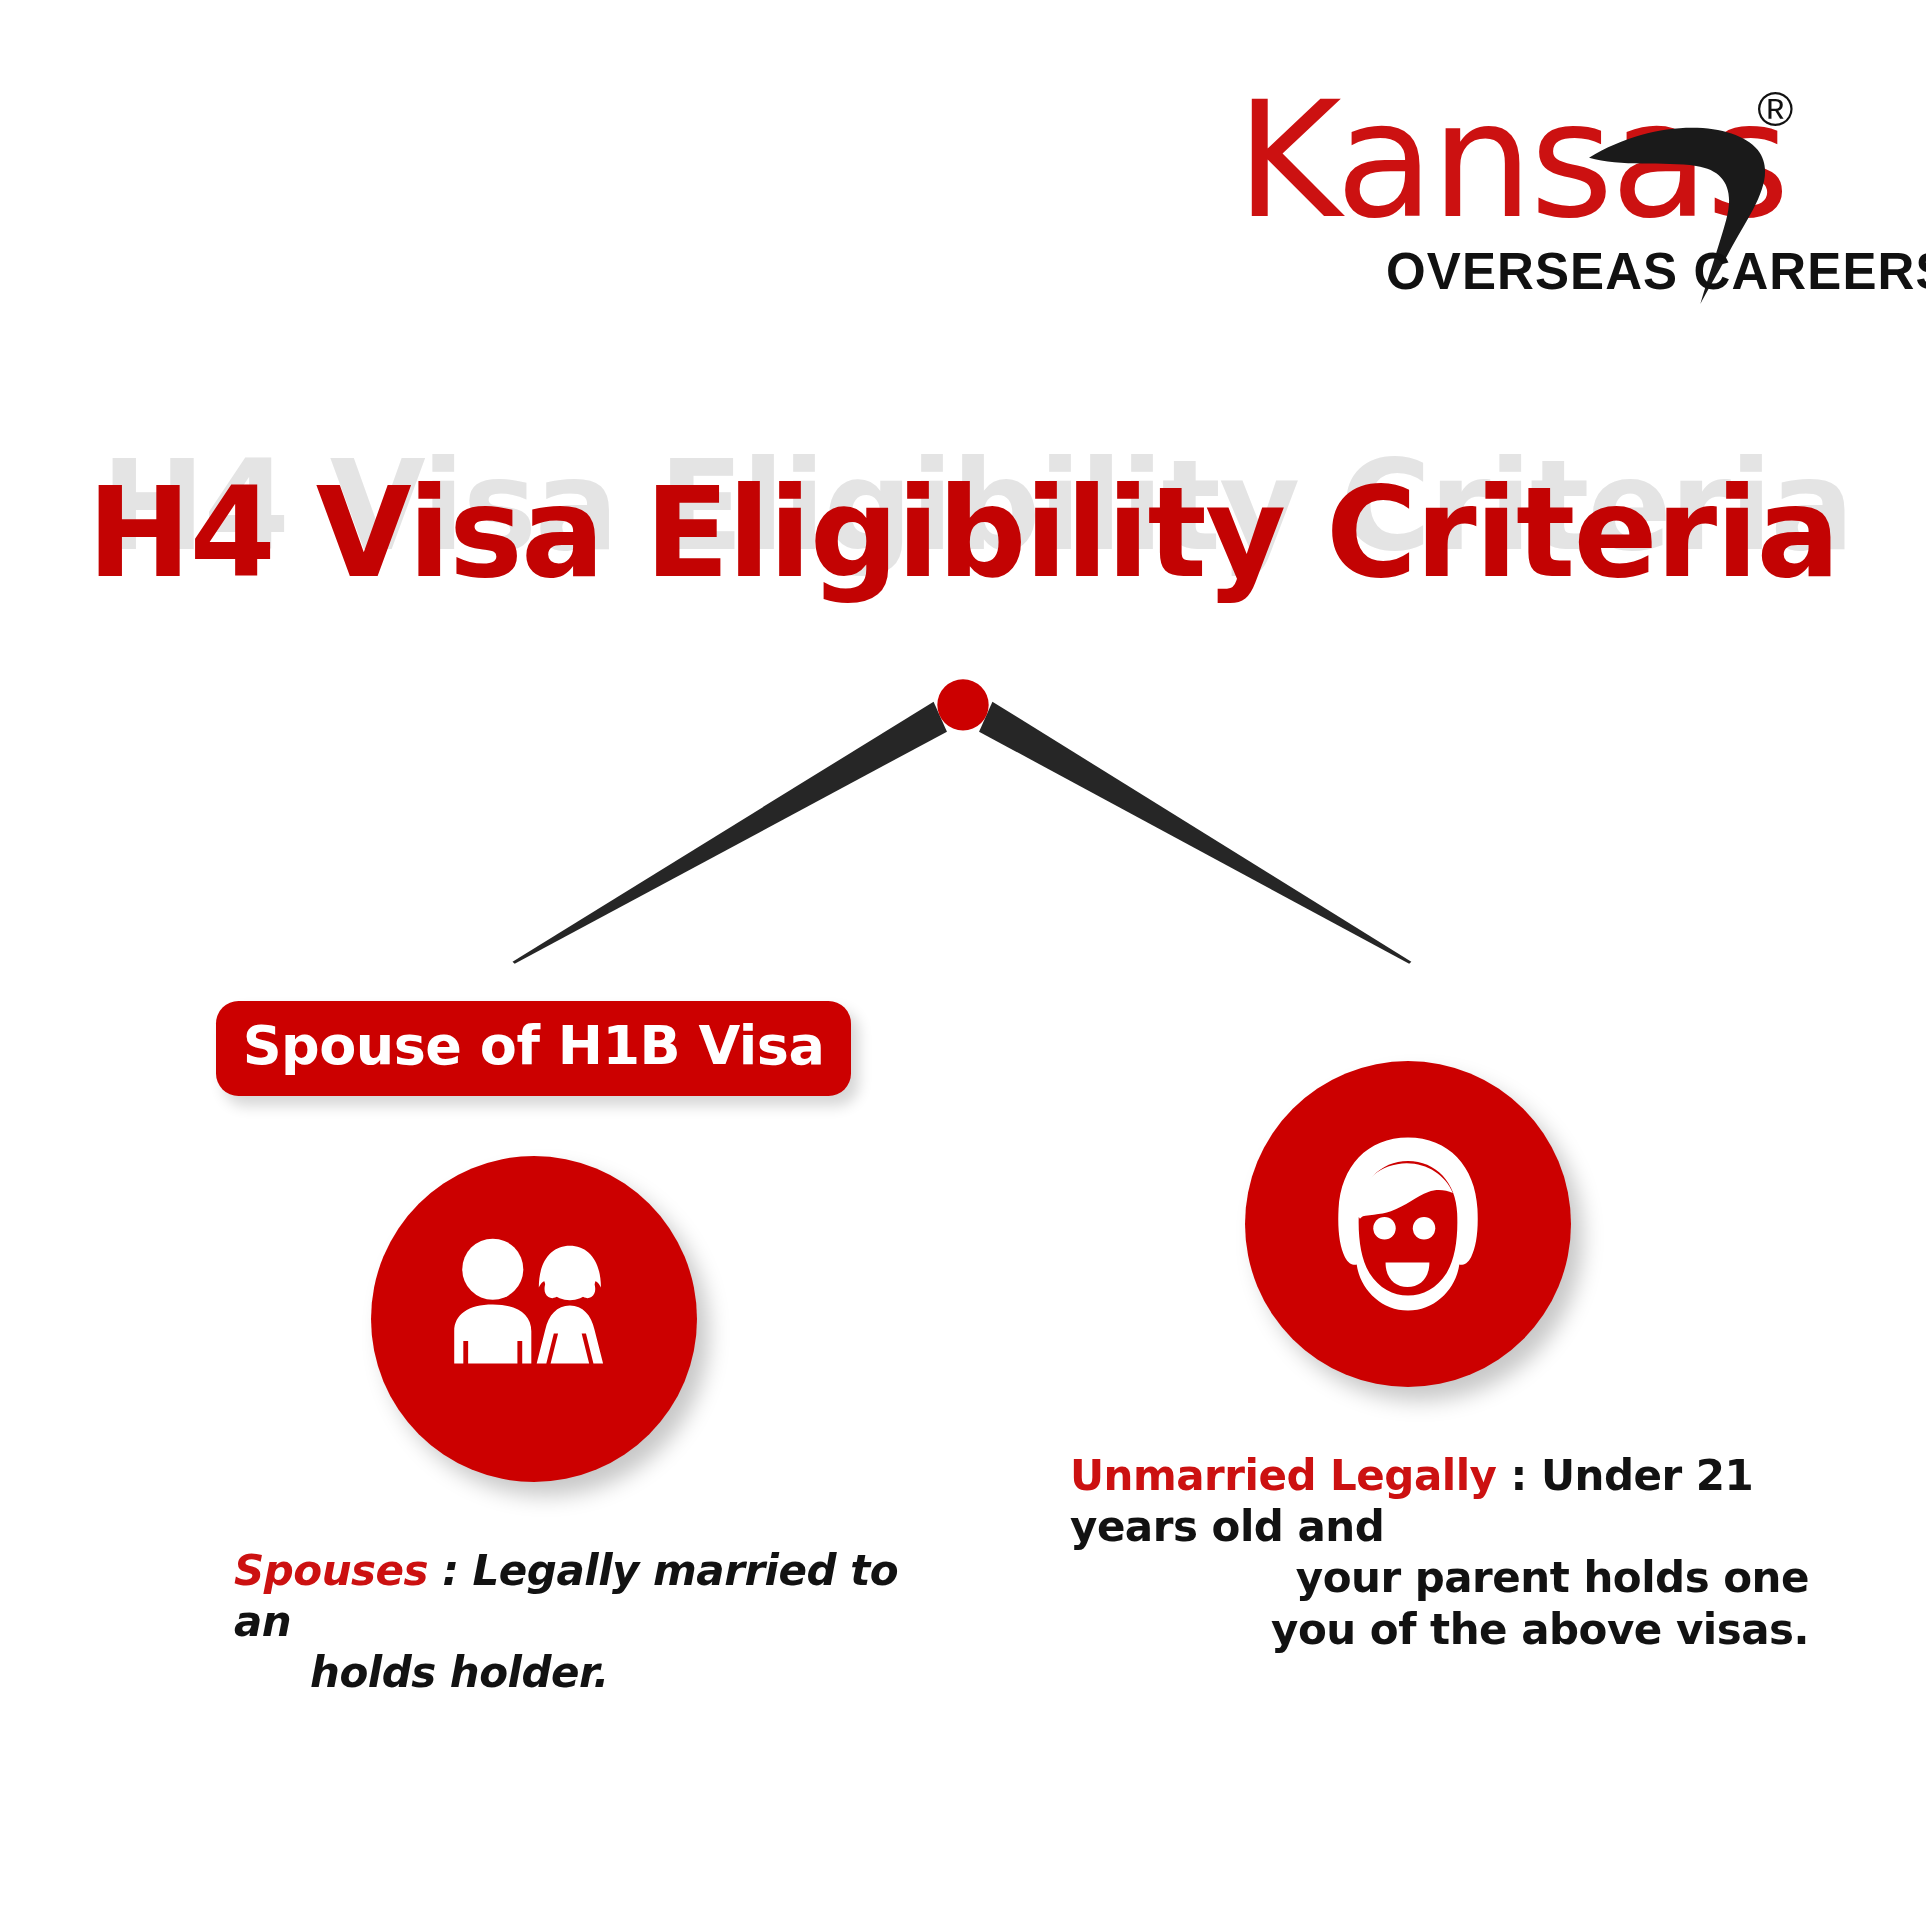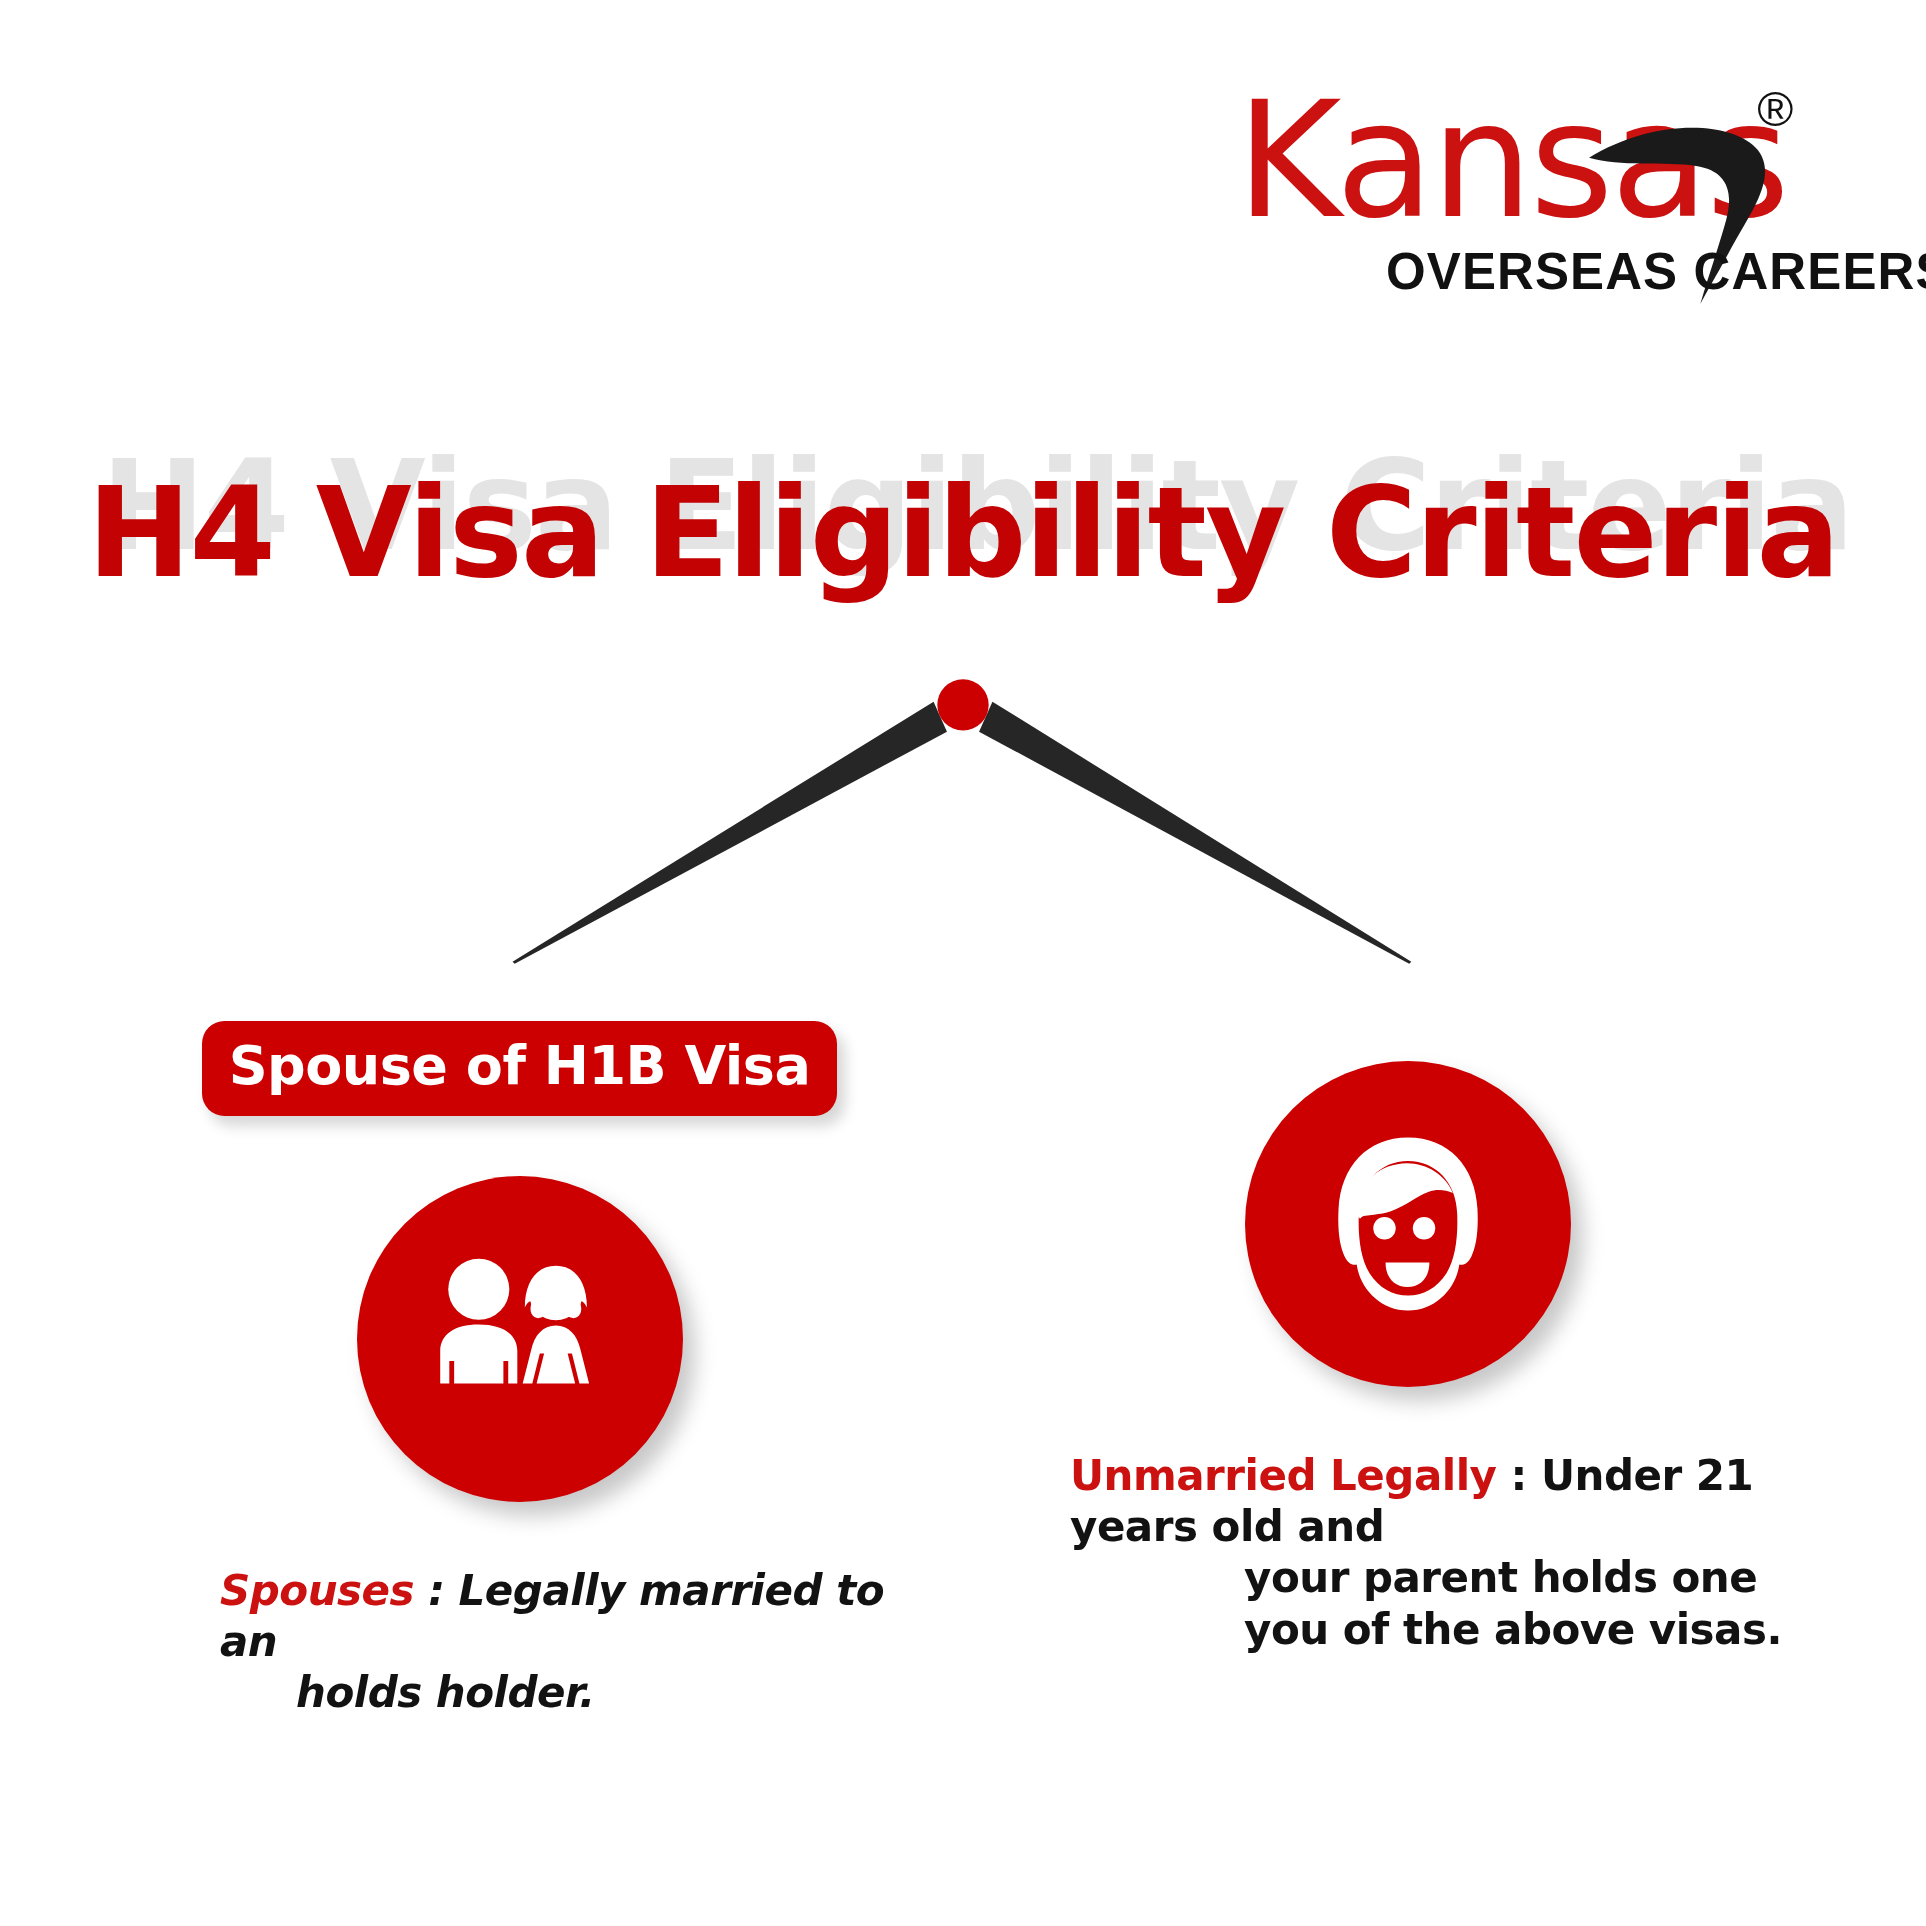--- a/index.html
+++ b/index.html
@@ -100,21 +100,21 @@
     width: 1926px;
     height: 332px;
   }
 
   
   .branch {
     position: absolute;
     top: 1001px;
     width: 803px;
   }
-  #branch-left  { left: 118px; margin-top: 20px; }
+  #branch-left  { left: 132px; }
   #branch-right { left: 1006px; }
 
   .pill {
     display: block;
     margin: 0 auto;
     background: #CC0000;
     border-radius: 22.5px;
     color: #ffffff;
     font-family: "DejaVu Sans", sans-serif;
     font-weight: 700;
@@ -151,21 +151,21 @@
     font-weight: 700;
     line-height: 1.22;
     color: #121212;
     letter-spacing: -0.5px;
   }
   #caption-left  { padding-left: 102px; text-indent: 0; font-style: italic; }
   #caption-right { padding-left: 64px; }
   .caption .lead { color: #CC1111; }
   .cap-line { display: block; }
   #caption-left  .cap-line.indent { padding-left: 76px; }
-  #caption-right .cap-line.indent { padding-left: 174px; }
+  #caption-right .cap-line.indent { padding-left: 174px; text-align: right; }
 </style>
 </head>
 <body>
 
 <div id="brand-logo">
   <div class="logo-word">Kansas</div>
 
   <svg class="logo-swoosh" viewBox="0 0 400 370">
     <path d="M30 95 C150 20 300 25 345 80 C385 130 330 200 295 265 C270 312 250 345 238 368 C252 320 272 262 286 212 C302 155 285 118 230 110 C170 102 88 112 30 95 Z" fill="#1a1a1a"></path>
   </svg>

